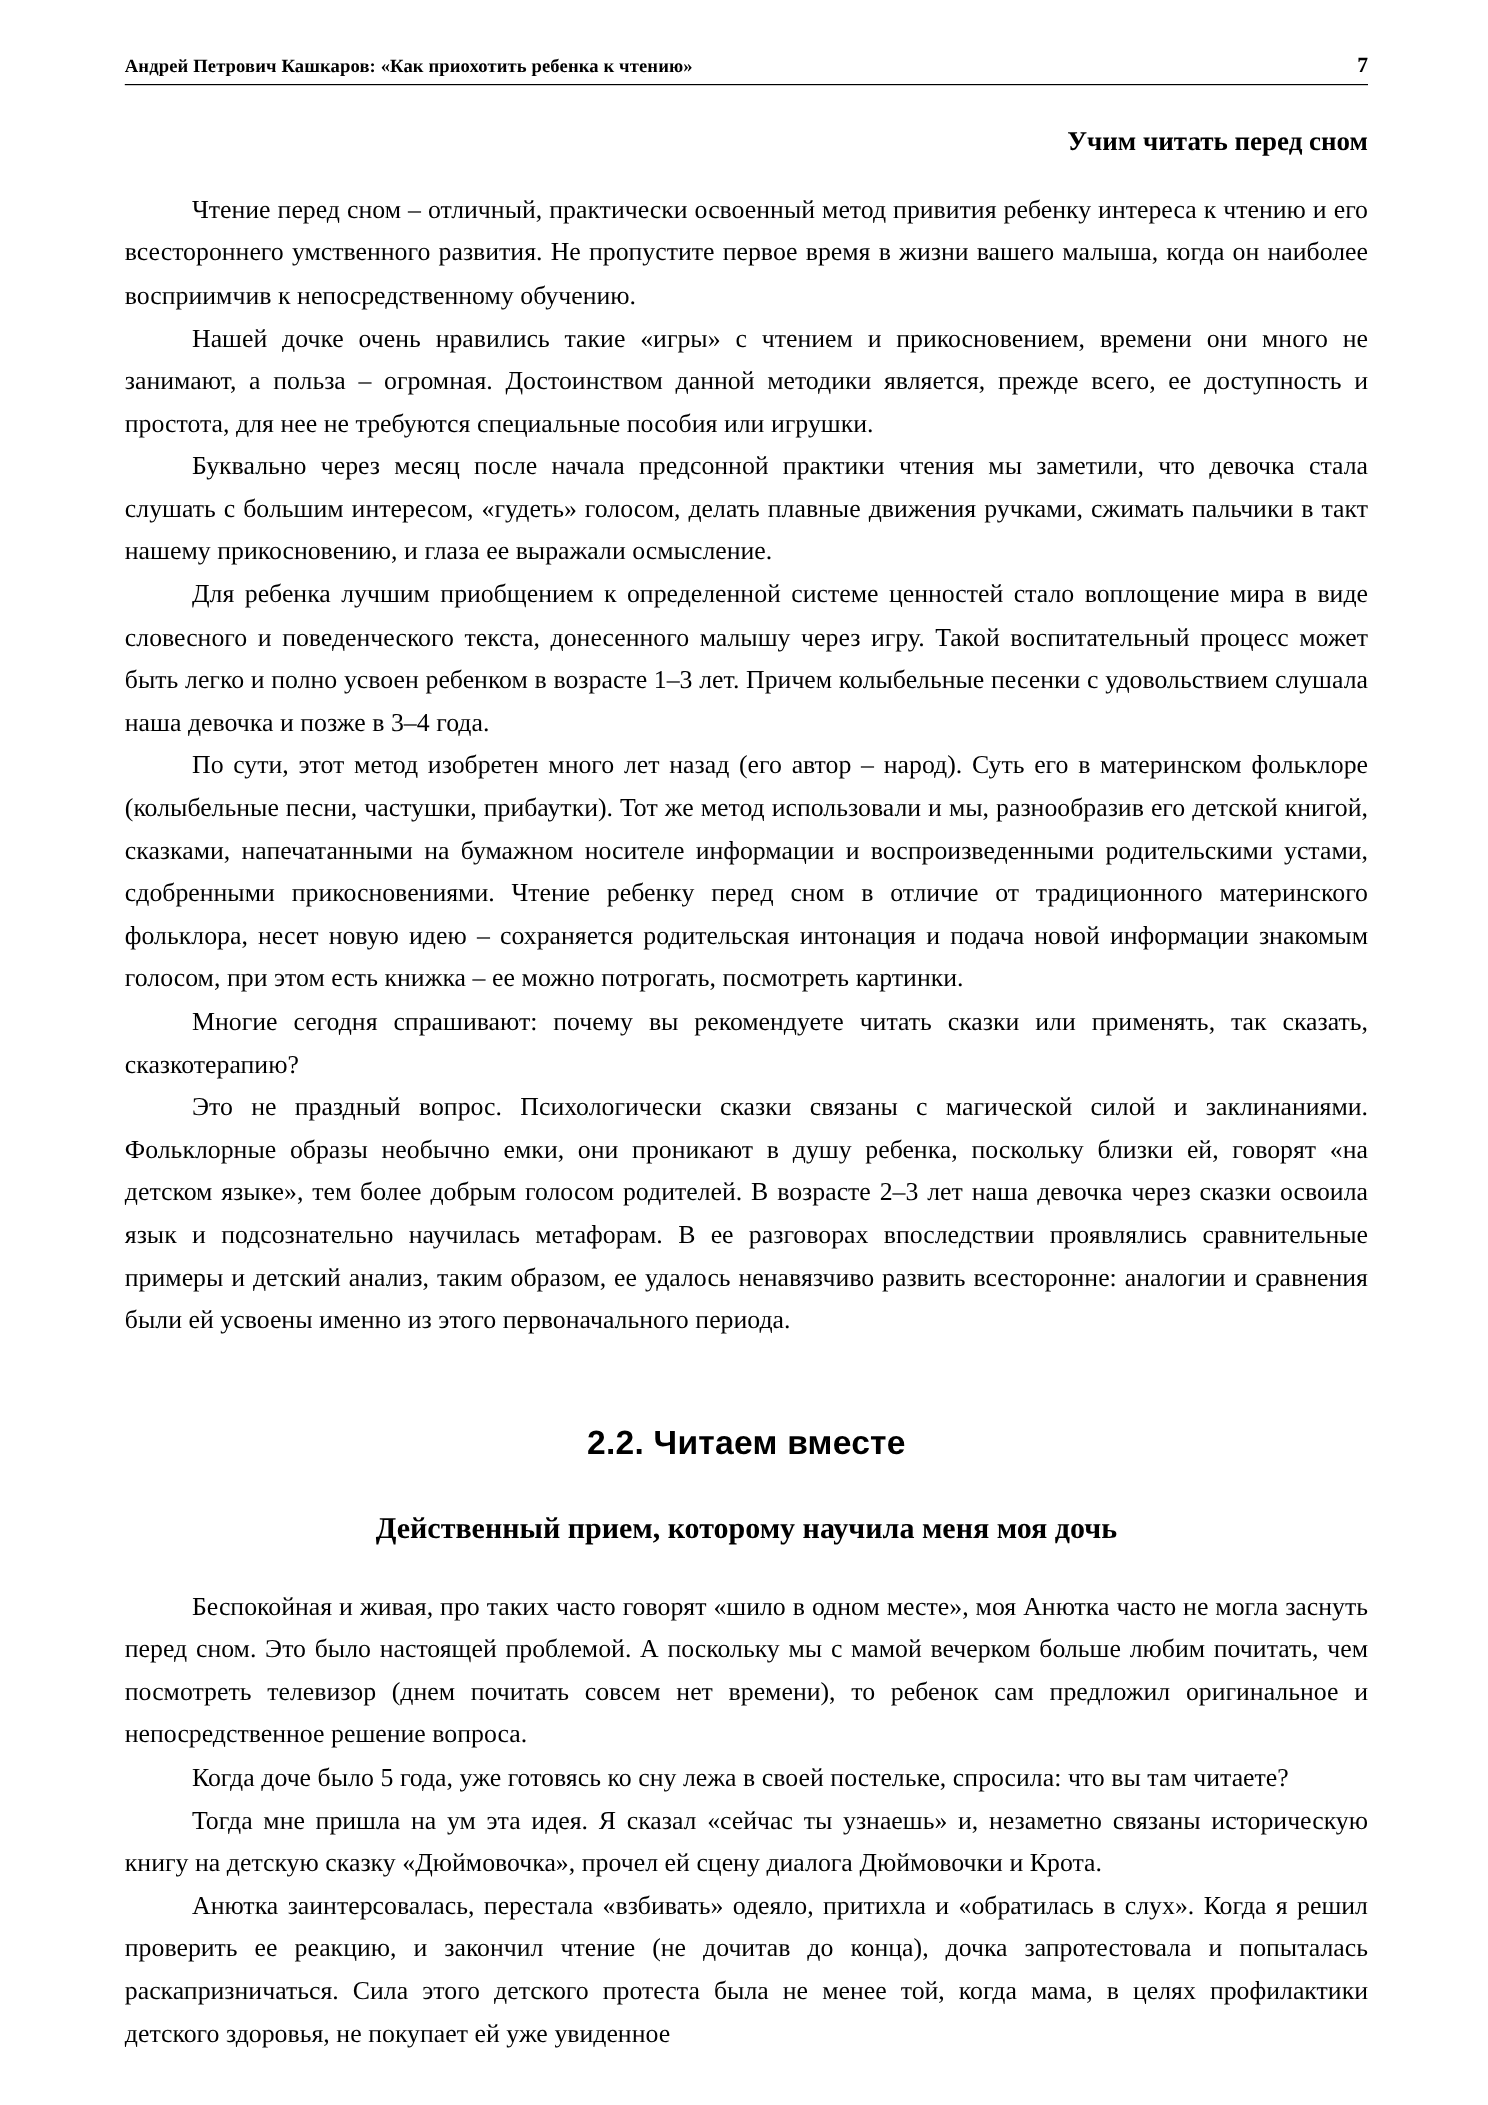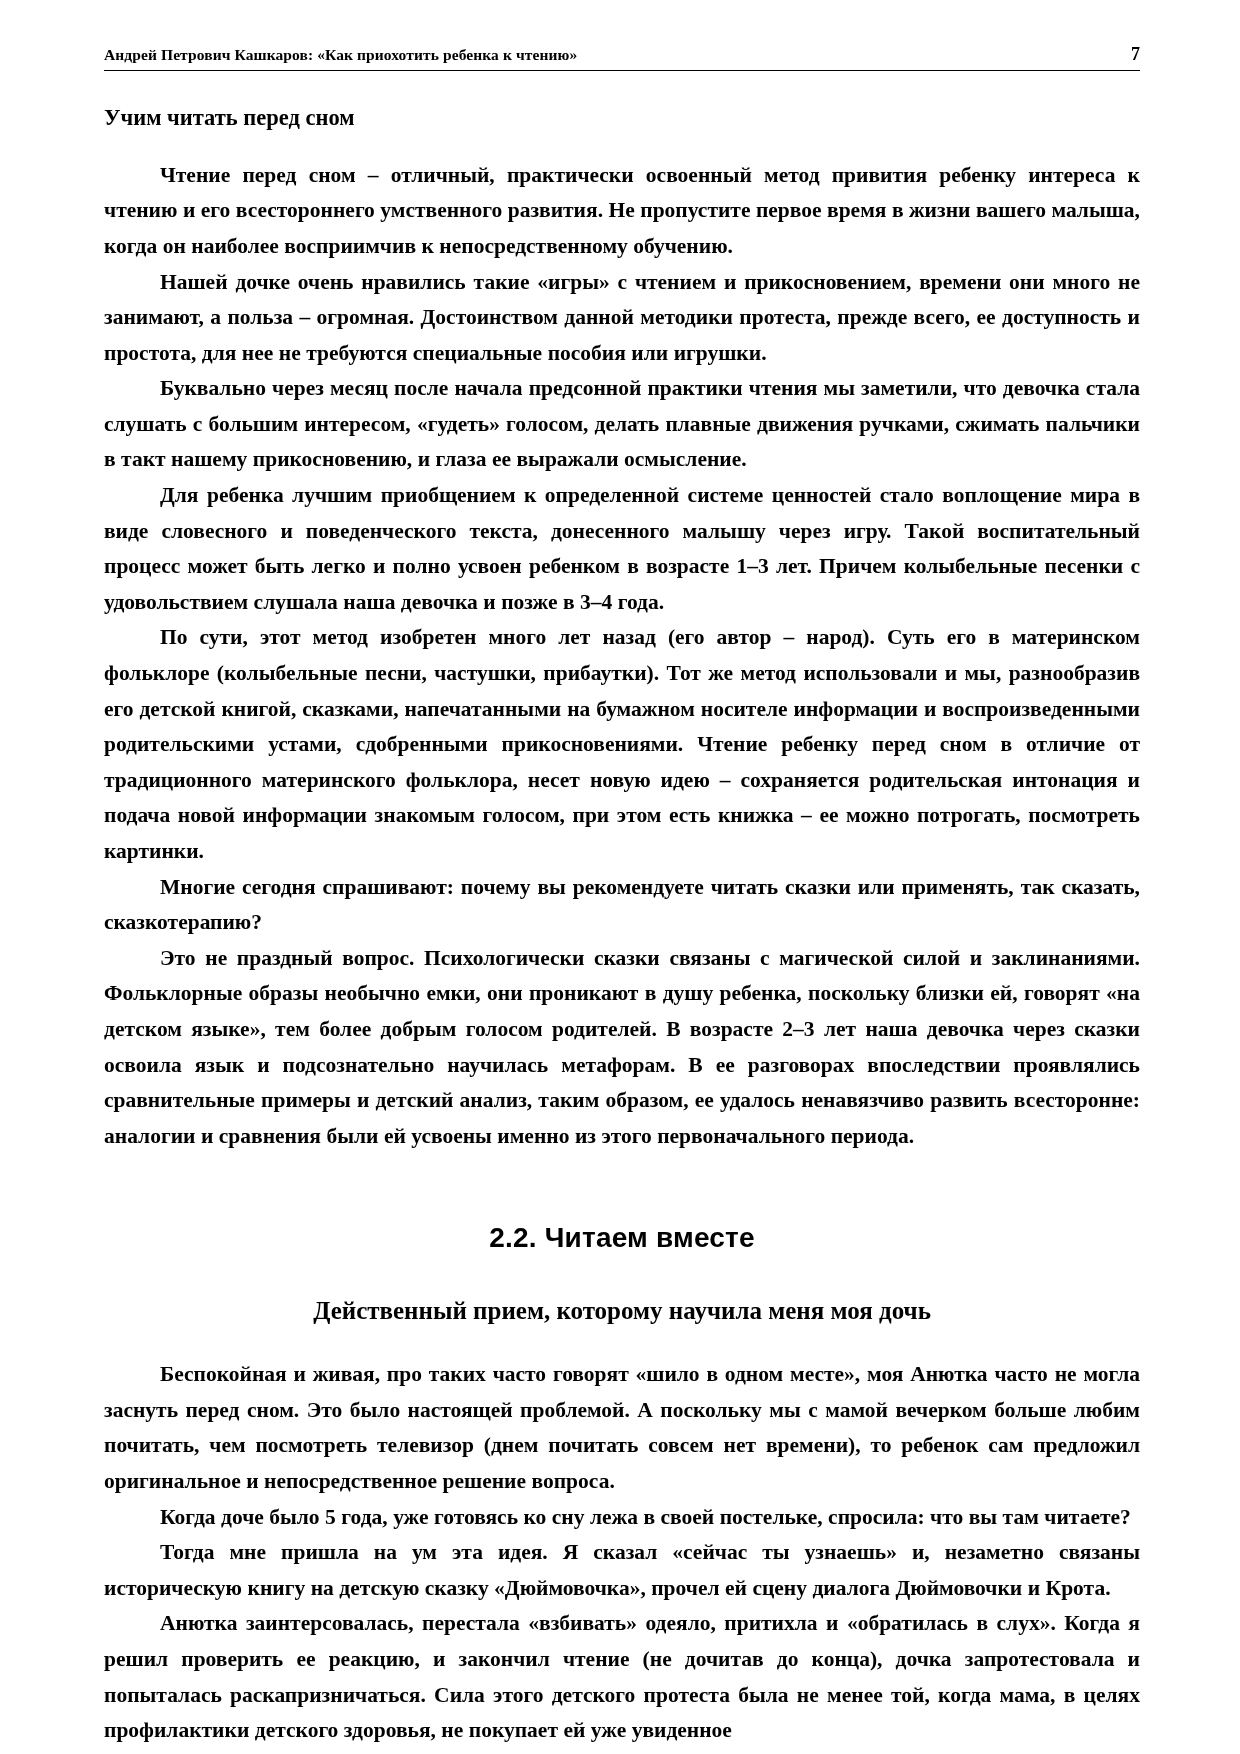--- a/index.html
+++ b/index.html
@@ -50,21 +50,21 @@
   }
   .header-rule {
     border: 0;
     border-top: 1.6px solid #000;
     margin: 0 0 0 0;
     width: 100%;
     height: 0;
   }
   
   .doc-title {
-    text-align: left;
+    text-align: right;
     font-family: "Liberation Serif", "DejaVu Serif", serif;
     font-weight: bold;
     font-size: 22.5px;
     margin: 33px 0 0 0;
     line-height: 1.25;
   }
   .section-number-heading {
     text-align: center;
     font-family: "Liberation Sans", "DejaVu Sans", sans-serif;
     font-weight: bold;
@@ -77,21 +77,20 @@
     text-align: center;
     font-family: "Liberation Serif", "DejaVu Serif", serif;
     font-weight: bold;
     font-size: 25px;
     margin: 38px 0 0 0;
     line-height: 1.3;
   }
   
   .body-block {
     margin-top: 26px;
-    font-weight: bold;
   }
   .body-block.tight {
     margin-top: 30px;
   }
   p.para {
     margin: 0;
     text-align: justify;
     text-justify: inter-word;
     text-indent: 56px;
     font-size: 21.5px;
@@ -112,21 +111,21 @@
     <div class="running-header">
       <span class="hdr-title">Андрей Петрович Кашкаров: «Как приохотить ребенка к чтению»</span>
       <span class="hdr-page">7</span>
     </div>
     <hr class="header-rule">
 
     <h1 class="doc-title">Учим читать перед сном</h1>
 
     <div class="body-block">
       <p class="para">Чтение перед сном – отличный, практически освоенный метод привития ребенку интереса к чтению и его всестороннего умственного развития. Не пропустите первое время в жизни вашего малыша, когда он наиболее восприимчив к непосредственному обучению.</p>
-      <p class="para">Нашей дочке очень нравились такие «игры» с чтением и прикосновением, времени они много не занимают, а польза – огромная. Достоинством данной методики протеста, прежде всего, ее доступность и простота, для нее не требуются специальные пособия или игрушки.</p>
+      <p class="para">Нашей дочке очень нравились такие «игры» с чтением и прикосновением, времени они много не занимают, а польза – огромная. Достоинством данной методики является, прежде всего, ее доступность и простота, для нее не требуются специальные пособия или игрушки.</p>
       <p class="para">Буквально через месяц после начала предсонной практики чтения мы заметили, что девочка стала слушать с большим интересом, «гудеть» голосом, делать плавные движения ручками, сжимать пальчики в такт нашему прикосновению, и глаза ее выражали осмысление.</p>
       <p class="para">Для ребенка лучшим приобщением к определенной системе ценностей стало воплощение мира в виде словесного и поведенческого текста, донесенного малышу через игру. Такой воспитательный процесс может быть легко и полно усвоен ребенком в возрасте 1–3 лет. Причем колыбельные песенки с удовольствием слушала наша девочка и позже в 3–4 года.</p>
       <p class="para">По сути, этот метод изобретен много лет назад (его автор – народ). Суть его в материнском фольклоре (колыбельные песни, частушки, прибаутки). Тот же метод использовали и мы, разнообразив его детской книгой, сказками, напечатанными на бумажном носителе информации и воспроизведенными родительскими устами, сдобренными прикосновениями. Чтение ребенку перед сном в отличие от традиционного материнского фольклора, несет новую идею – сохраняется родительская интонация и подача новой информации знакомым голосом, при этом есть книжка – ее можно потрогать, посмотреть картинки.</p>
       <p class="para">Многие сегодня спрашивают: почему вы рекомендуете читать сказки или применять, так сказать, сказкотерапию?</p>
       <p class="para">Это не праздный вопрос. Психологически сказки связаны с магической силой и заклинаниями. Фольклорные образы необычно емки, они проникают в душу ребенка, поскольку близки ей, говорят «на детском языке», тем более добрым голосом родителей. В возрасте 2–3 лет наша девочка через сказки освоила язык и подсознательно научилась метафорам. В ее разговорах впоследствии проявлялись сравнительные примеры и детский анализ, таким образом, ее удалось ненавязчиво развить всесторонне: аналогии и сравнения были ей усвоены именно из этого первоначального периода.</p>
     </div>
 
     <h2 class="section-number-heading">2.2. Читаем вместе</h2>
 
     <h3 class="sub-heading">Действенный прием, которому научила меня моя дочь</h3>

